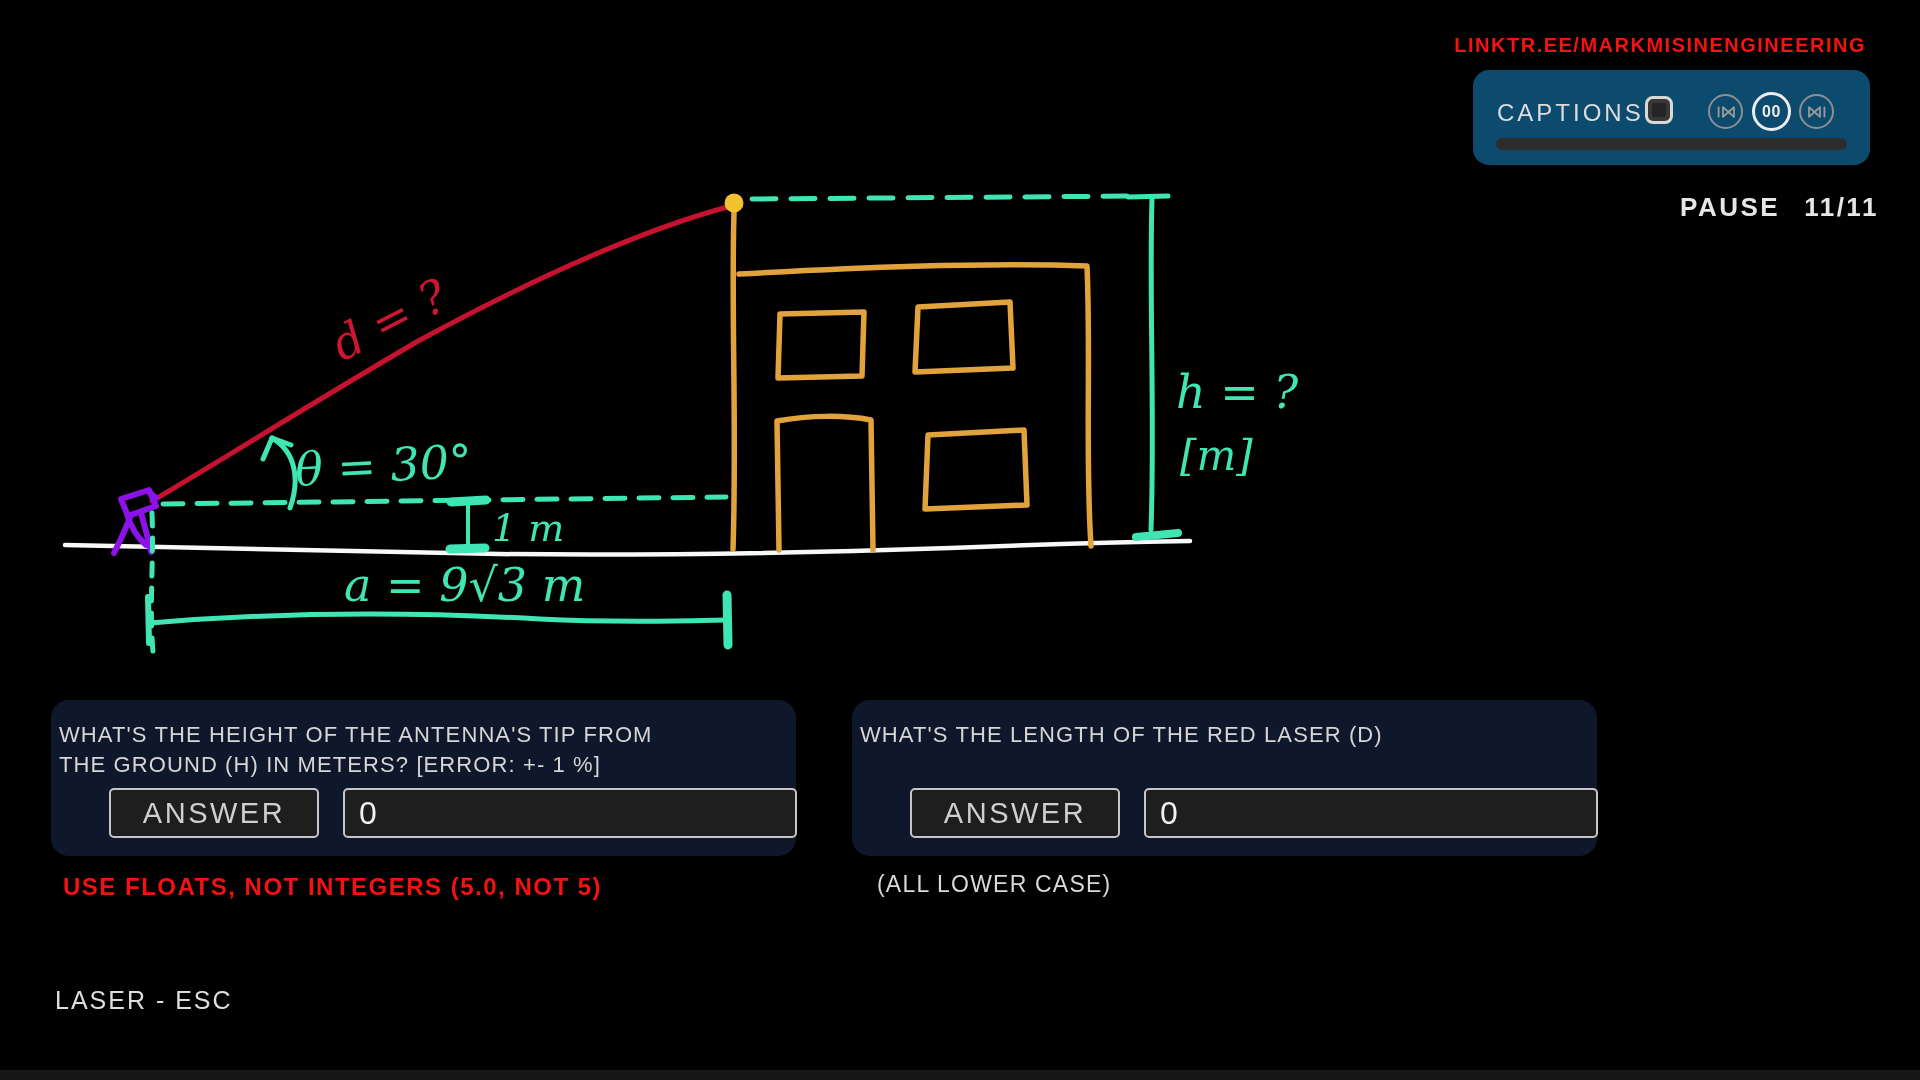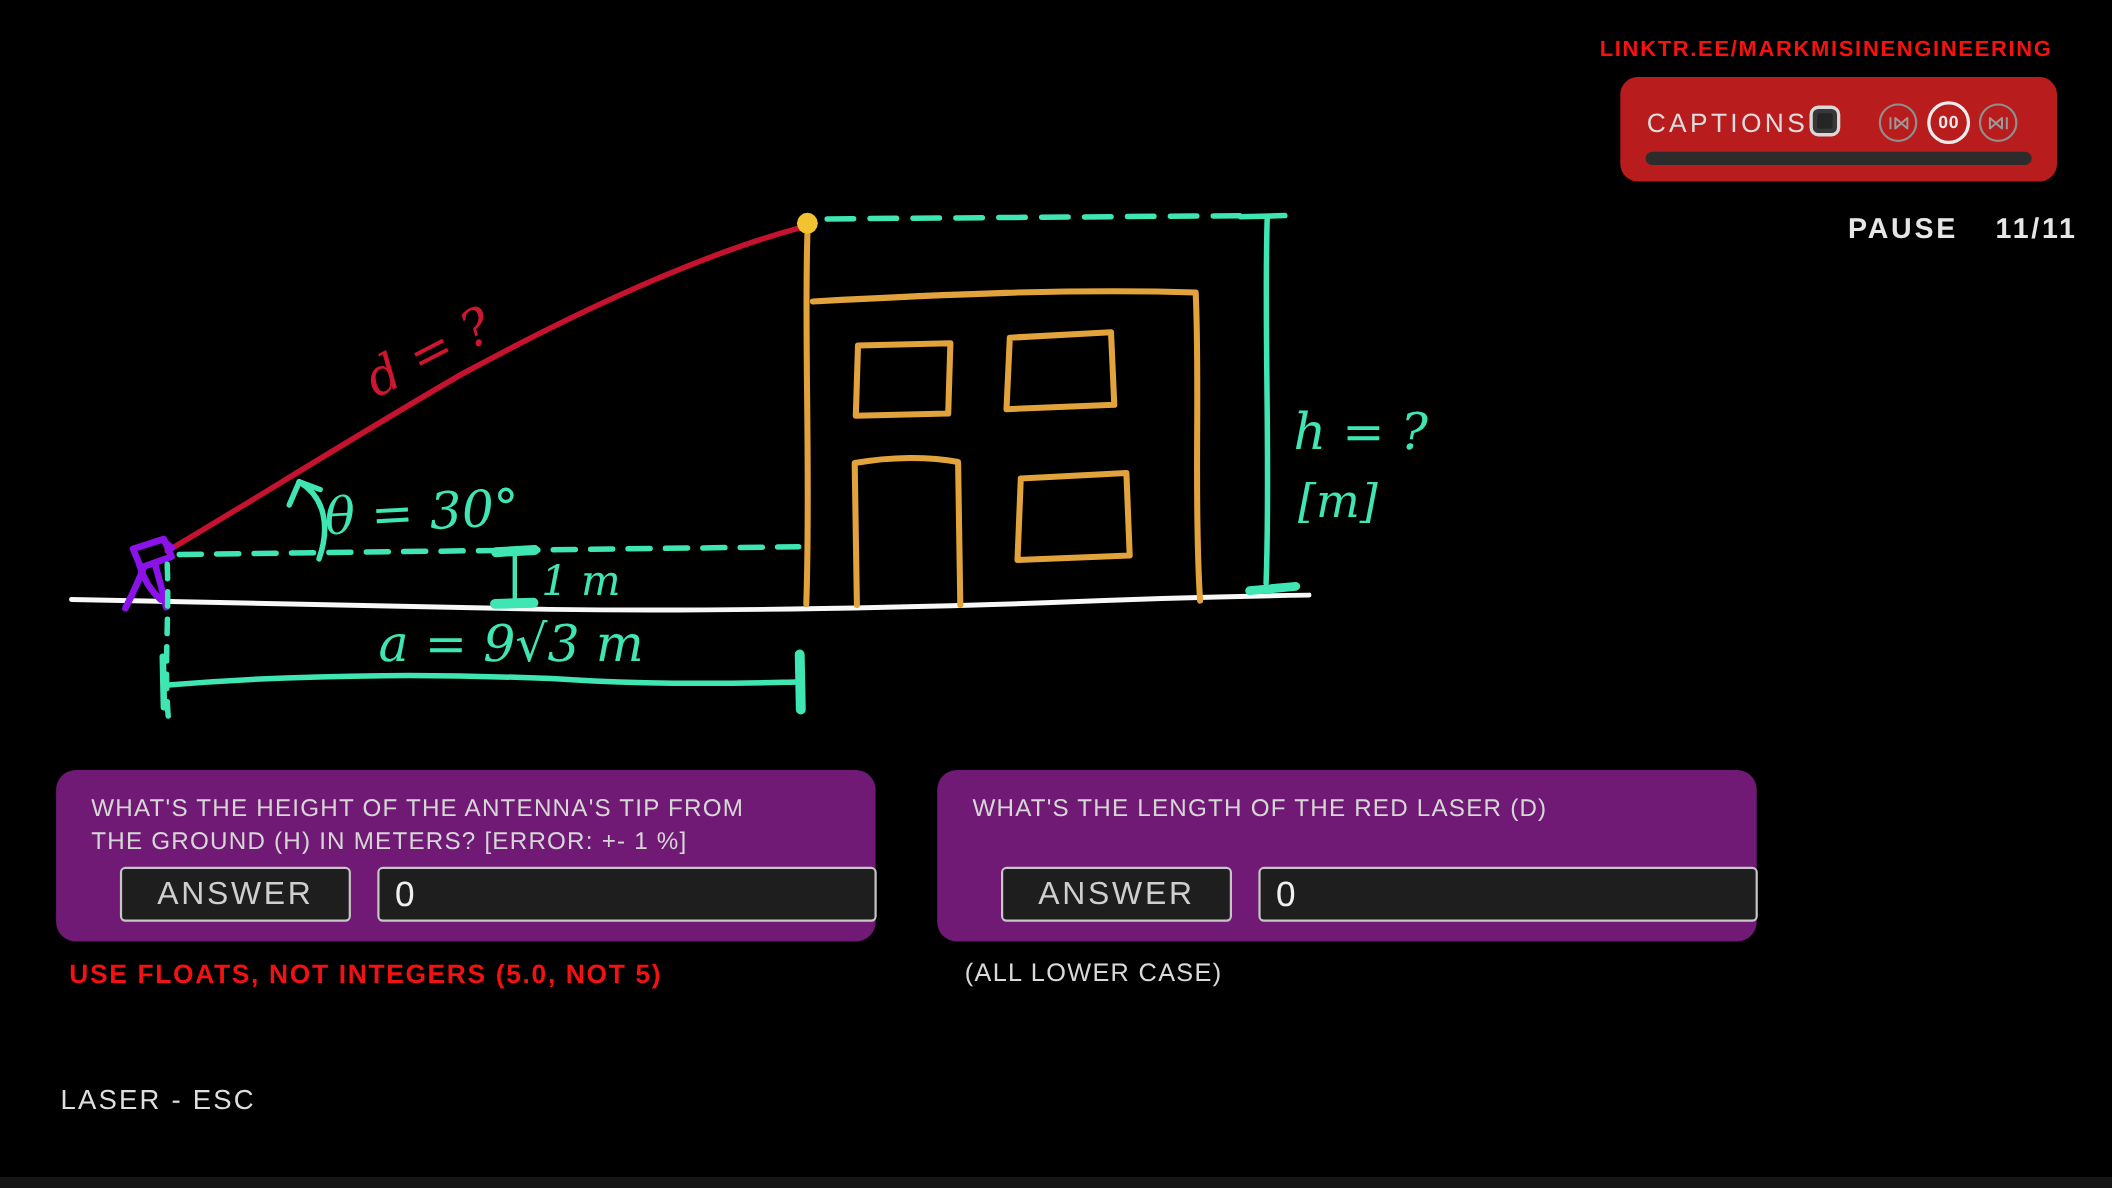--- a/index.html
+++ b/index.html
@@ -6,21 +6,21 @@
   html,body { width:1920px; height:1080px; background:#000; overflow:hidden; }
   body { position:relative; font-family:"Liberation Sans", sans-serif; }
 
   
   .linktree {
     position:absolute; top:34px; right:54px;
     color:#f5120f; font-size:20px; letter-spacing:1.5px; font-weight:bold;
   }
   .captions-panel {
     position:absolute; left:1473px; top:70px; width:397px; height:95px;
-    background:#b91c1c; border-radius:16px;
+    background:#0c4a6e; border-radius:16px;
   }
   .captions-label {
     position:absolute; left:24px; top:29px;
     color:#dcdcdc; font-size:24px; letter-spacing:3px;
   }
   .captions-checkbox {
     position:absolute; left:172px; top:26px; width:28px; height:28px;
     border:3px solid #d8d8d8; border-radius:8px; background:#383838;
     display:flex; align-items:center; justify-content:center; cursor:pointer;
   }
@@ -34,40 +34,40 @@
   .media-btn.prev  { left:235px; }
   .media-btn.big   { left:279px; }
   .media-btn.next  { left:326px; }
   .media-btn svg { display:block; }
   .btn-00 { color:#ececec; font-size:16px; font-weight:bold; letter-spacing:0.5px; }
   .progress-track {
     position:absolute; left:23px; top:68px; width:351px; height:12px;
     background:#2c2c2c; border-radius:6px; cursor:pointer;
   }
   .pause-row {
-    position:absolute; left:1680px; top:192px; display:flex; gap:34px;
+    position:absolute; left:1680px; top:192px; display:flex; gap:24px;
     color:#e6e6e6; font-size:26px; letter-spacing:2.5px; font-weight:bold;justify-content:center;
   }
 
   
   .diagram { position:absolute; left:0; top:0; width:1920px; height:1080px; pointer-events:none; }
   .hand { font-family:"DejaVu Serif", serif; font-style:italic; }
   .t-red   { fill:#cf1630; }
   .t-teal  { fill:#3fe6b3; }
   .s-red    { stroke:#c5122e; }
   .s-teal   { stroke:#3fe6b3; }
   .s-orange { stroke:#e2a33c; }
   .s-white  { stroke:#f8f8f8; }
   .s-purple { stroke:#8b12e8; }
   .nf { fill:none; stroke-linecap:round; stroke-linejoin:round; }
 
   
   .q-card {
     position:absolute; top:700px; width:745px; height:156px;
-    background:#701a75; border-radius:18px; padding:20px 32px;
+    background:#0f172a; border-radius:18px; padding:20px 8px;
   }
   .q-card.left  { left:51px; }
   .q-card.right { left:852px; }
   .q-line { color:#d6d6d6; font-size:22px; letter-spacing:1.1px; line-height:30px; white-space:nowrap; }
   .answer-row { position:absolute; left:24px; top:88px; display:flex; }
   .answer-btn {
     width:210px; height:50px; background:#1e1e1e; border:2.5px solid #c6c6c6;
     border-radius:5px; color:#cfcfcf; font-size:29px; letter-spacing:2.5px;
     font-family:"Liberation Sans", sans-serif; display:flex; align-items:center; justify-content:center;
     cursor:pointer;

